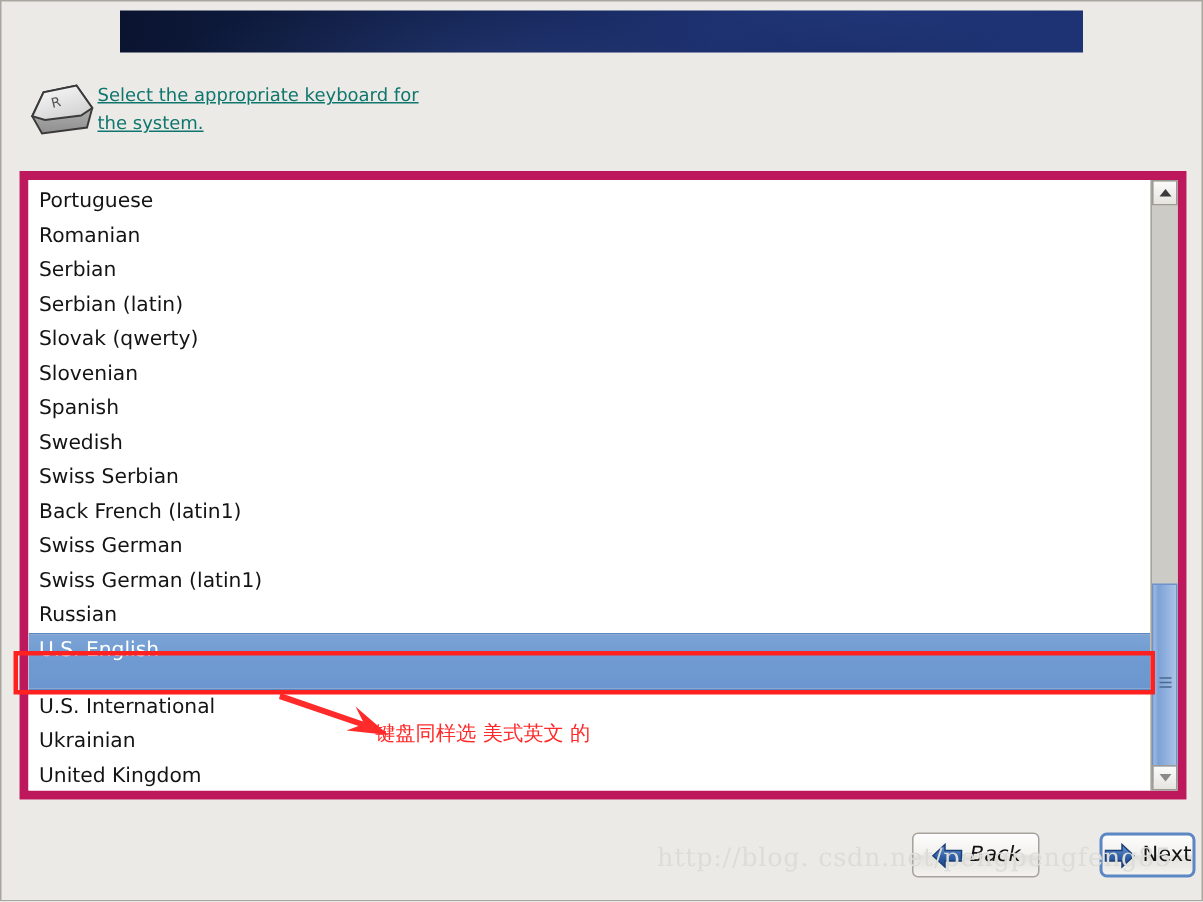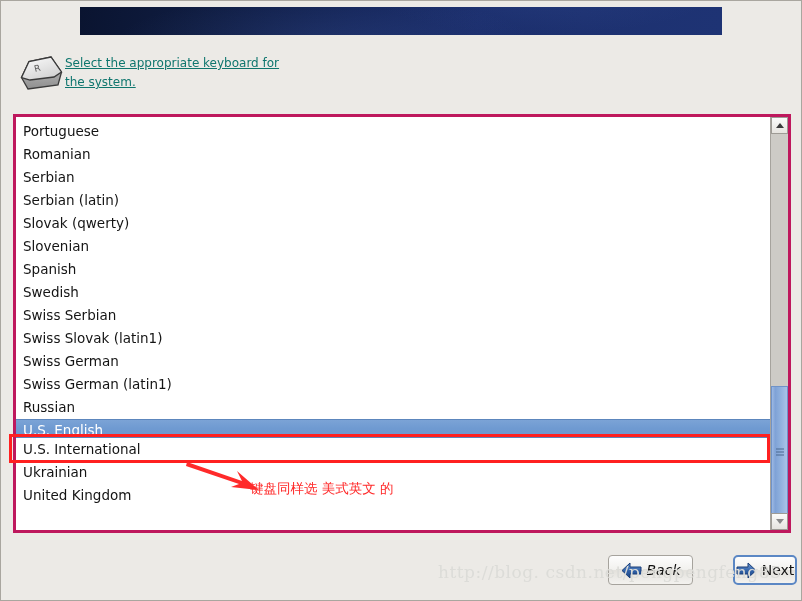--- a/index.html
+++ b/index.html
@@ -60,21 +60,21 @@
     white-space: pre-line;
     text-decoration: underline;
   }
 
   
   .listbox {
     position: absolute;
     left: 12px; top: 113px;
     width: 778px; height: 419px;
     background: #ffffff;
-    border: 3px solid #be185d;
+    border: 6px solid #be185d;
     display: flex;
   }
   .list-scroll {
     position: relative;
     flex: 1 1 auto;
     overflow: hidden;
     background: #ffffff;
   }
   .list-inner {
     position: absolute;
@@ -88,21 +88,21 @@
     font-size: 13.5px;
     color: #141414;
     white-space: nowrap;
     overflow: hidden;
   }
   .row.selected {
     background: linear-gradient(180deg, #7ba3d6 0%, #6f9ad1 50%, #6b96cf 100%);
     color: #ffffff;
     border-top: 1px solid #5c86bd;
     border-bottom: 1px solid #5c86bd;
-    height: 19px;
+    height: 38px;
     line-height: 21px;
   }
 
   
   .scrollbar {
     position: relative;
     width: 18px;
     flex: 0 0 18px;
     background: #cfcdc8;
     border-left: 1px solid #a6a39d;
@@ -243,21 +243,21 @@
       <div class="list-inner" id="list-inner">
           <div class="row">Portuguese</div>
           <div class="row">Romanian</div>
           <div class="row">Serbian</div>
           <div class="row">Serbian (latin)</div>
           <div class="row">Slovak (qwerty)</div>
           <div class="row">Slovenian</div>
           <div class="row">Spanish</div>
           <div class="row">Swedish</div>
           <div class="row">Swiss Serbian</div>
-          <div class="row">Swiss Slovak (latin1)</div>
+          <div class="row">Back French (latin1)</div>
           <div class="row">Swiss German</div>
           <div class="row">Swiss German (latin1)</div>
           <div class="row">Russian</div>
           <div class="row selected">U.S. English</div>
           <div class="row">U.S. International</div>
           <div class="row">Ukrainian</div>
           <div class="row">United Kingdom</div>
         </div>
     </div>
 

